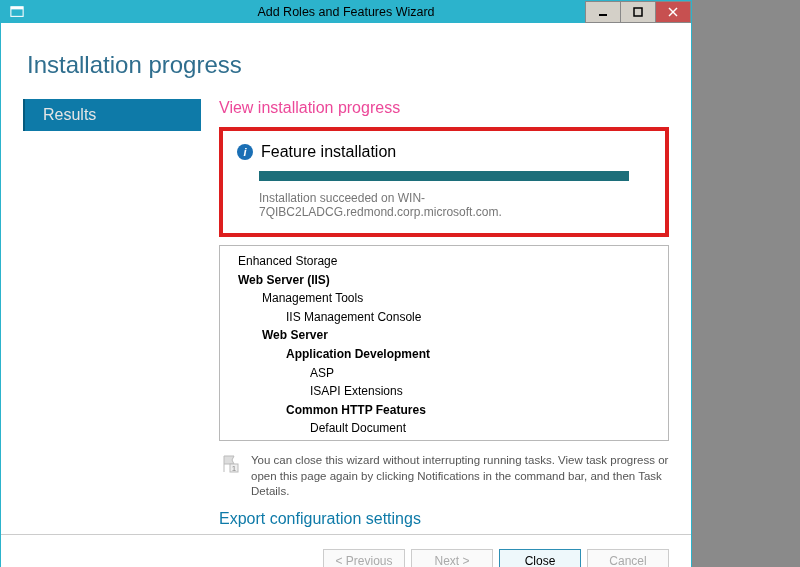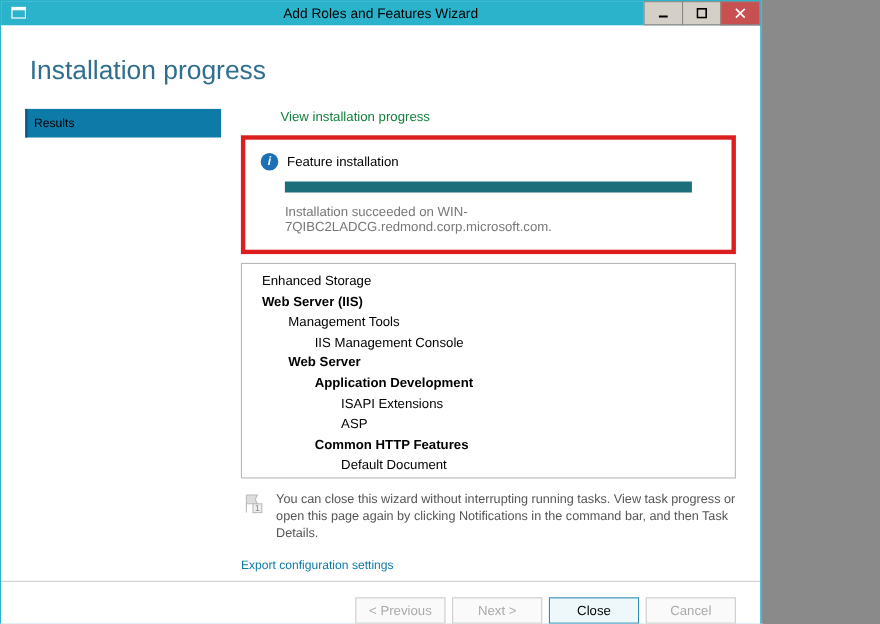--- a/index.html
+++ b/index.html
@@ -103,37 +103,36 @@
       display: flex;
       padding: 0 22px 0 22px;
       gap: 18px;
       min-height: 0;
     }
     .sidebar {
       width: 178px;
       flex-shrink: 0;
     }
     .sidebar-item {
-      padding: 7px 6px;
-      font-size: 11px;
-      color: #000000;
+      padding: 7px 18px;
+      font-size: 16px;
+      color: #e5e5e5;
       background: #0e7aa8;
       border-left: 2px solid #055a7d;
     }
     .main-area {
       flex: 1;
       display: flex;
       flex-direction: column;
       min-height: 0;
     }
     .view-label {
-      font-size: 12px;
-      color: #15803d;
+      font-size: 16px;
+      color: #ec4899;
       margin-bottom: 10px;
-      margin-left: 36px;
     }
     .highlight-box {
       border: 4px solid #dd1e1e;
       padding: 12px 14px 14px 14px;
       margin-bottom: 8px;
     }
     .feat-line {
       display: flex;
       align-items: center;
       gap: 8px;
@@ -147,21 +146,21 @@
       color: #fff;
       display: flex;
       align-items: center;
       justify-content: center;
       font-size: 11px;
       font-style: italic;
       font-weight: bold;
       flex-shrink: 0;
     }
     .feat-title {
-      font-size: 12px;
+      font-size: 16px;
       color: #000;
     }
     .progress-bar {
       height: 10px;
       background: #1c6e7a;
       margin: 0 22px 10px 22px;
     }
     .status-text {
       font-size: 12px;
       color: #777;
@@ -204,21 +203,21 @@
     .hint-text {
       font-size: 11.5px;
       color: #555;
       line-height: 1.35;
     }
     .link-row {
       padding: 2px 0 6px 0;
     }
     .link {
       color: #0e7aa8;
-      font-size: 11px;
+      font-size: 16px;
       cursor: pointer;
     }
     .footer {
       border-top: 1px solid #ccc;
       padding: 14px 22px;
       display: flex;
       justify-content: flex-end;
       gap: 6px;
     }
     .btn {
@@ -305,22 +304,22 @@
           <div class="status-text">Installation succeeded on WIN-7QIBC2LADCG.redmond.corp.microsoft.com.</div>
         </div>
 
         <div class="tree-box" id="tree">
             <div class="l0">Enhanced Storage</div>
             <div class="l1">Web Server (IIS)</div>
             <div class="l2">Management Tools</div>
             <div class="l3">IIS Management Console</div>
             <div class="l2n">Web Server</div>
             <div class="l3b">Application Development</div>
+            <div class="l4">ASP</div>
             <div class="l4">ISAPI Extensions</div>
-            <div class="l4">ASP</div>
             <div class="l3b">Common HTTP Features</div>
             <div class="l4">Default Document</div>
             <div class="l4">Directory Browsing</div>
           </div>
 
         <div class="hint-row">
           <div class="flag-icon">
             <svg width="20" height="20" viewBox="0 0 20 20">
                 <path d="M4 2 L4 18 M4 2 L14 2 L12 6 L14 10 L4 10" fill="#ddd" stroke="#bbb" stroke-width="1"></path>
                 <rect x="10" y="10" width="8" height="8" fill="#eee" stroke="#bbb"></rect>

